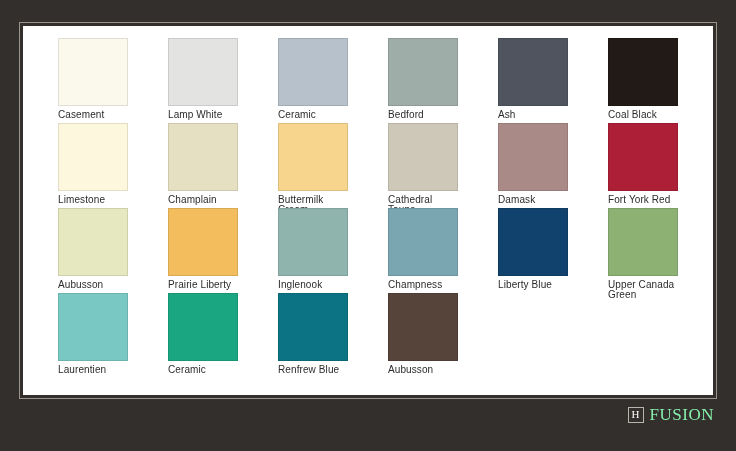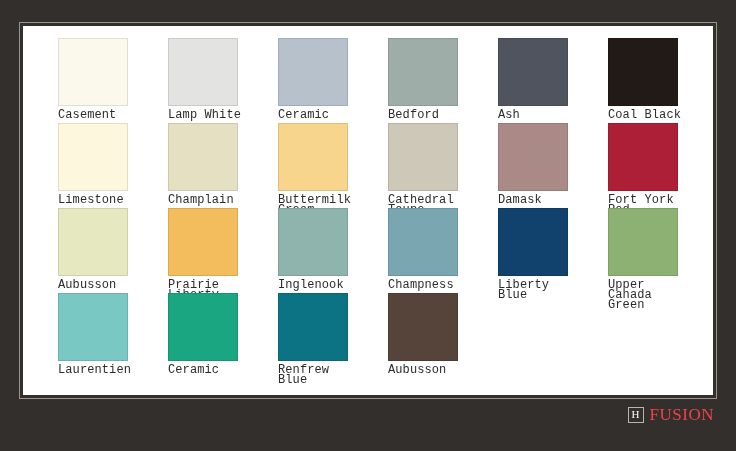--- a/index.html
+++ b/index.html
@@ -68,22 +68,22 @@
   .swatch-chip {
     width: 70px;
     height: 68px;
     box-sizing: border-box;
     border: 1px solid rgba(0,0,0,0.10);
   }
 
   .swatch-label {
     margin-top: 4px;
     width: 86px;
-    font-family: Liberation Mono, monospace;
-    font-size: 12px;
+    font-family: Liberation Sans, sans-serif;
+    font-size: 10px;
     line-height: 10px;
     color: #2b2b2b;
     letter-spacing: 0.1px;
     white-space: pre-line;
   }
 
   
   #brand {
     position: absolute;
     right: 22px;
@@ -103,21 +103,21 @@
     font-family: "Liberation Serif", serif;
     font-size: 11px;
     line-height: 1;
     color: #ffffff;
   }
   #brand-word {
     font-family: "Liberation Serif", serif;
     font-size: 17px;
     line-height: 1;
     letter-spacing: 0.5px;
-    color: #ef4444;
+    color: #86efac;
   }
 </style>
 </head>
 <body>
 
 <div id="page">
 
   <div id="inner-rule"></div>
 
   <div id="card">

